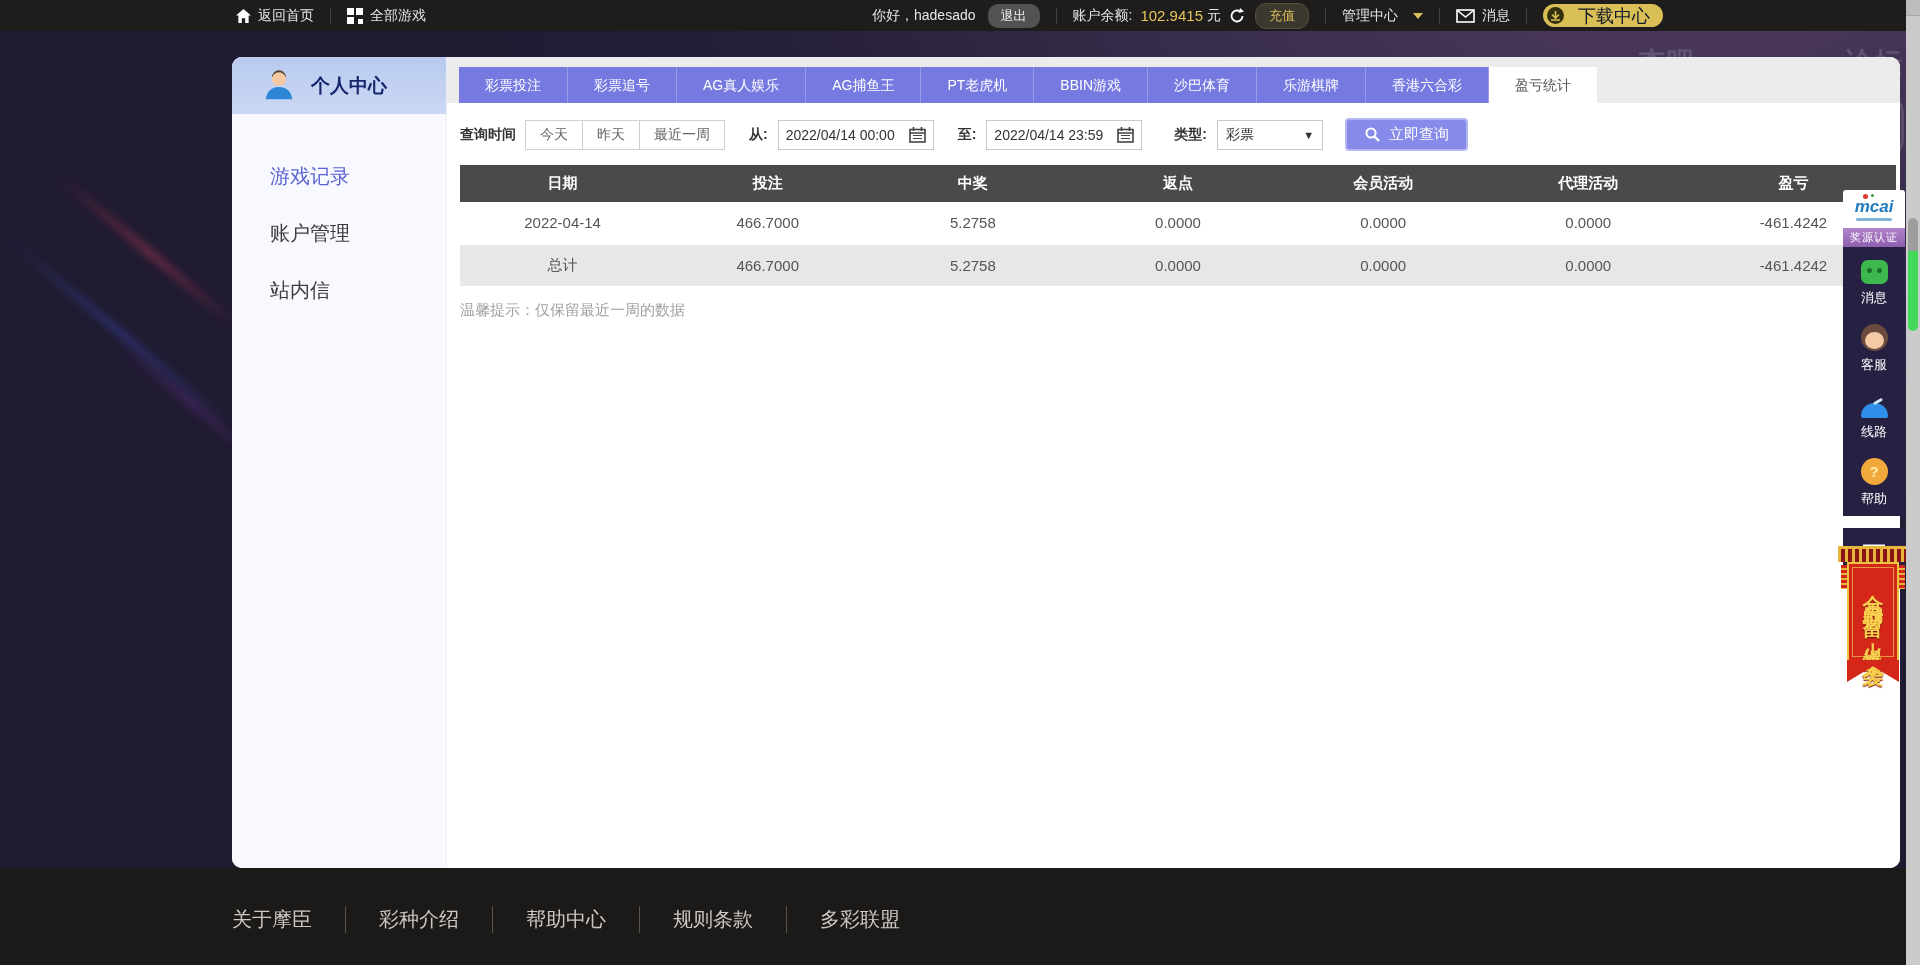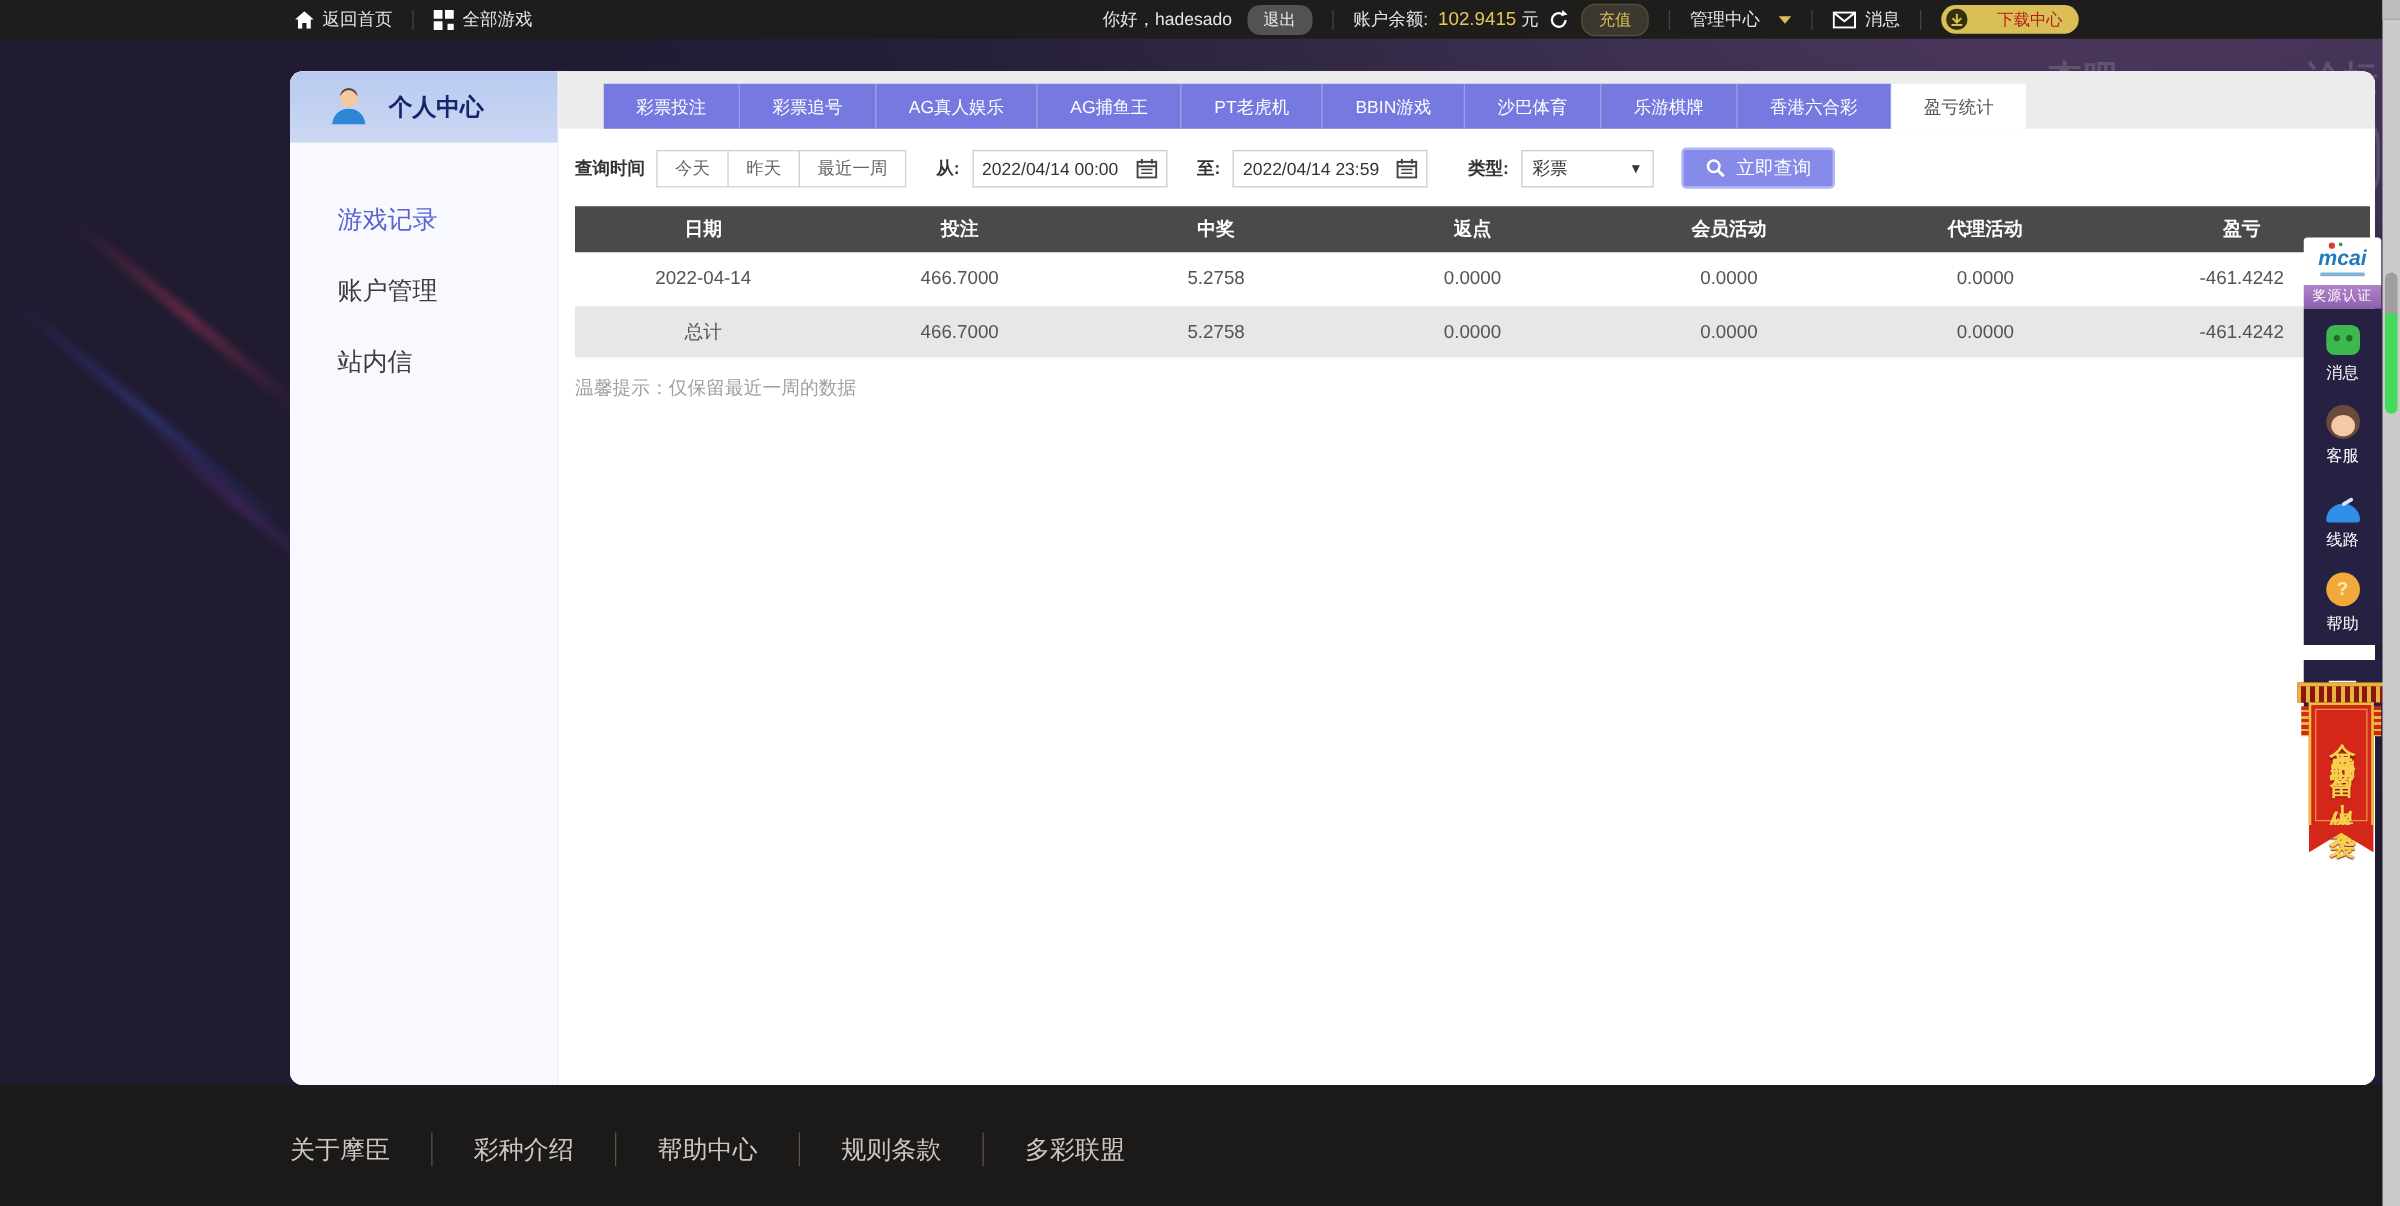--- a/index.html
+++ b/index.html
@@ -37,39 +37,39 @@
   .grid-icon i:nth-child(4){ width:5px; height:5px; align-self:end; justify-self:end; }
   .pill-logout { background:#525252; color:#efefef; border:none; border-radius:10px;
                  padding:3px 13px; font-size:13px; margin-left:12px; cursor:pointer; }
   .balance-label { margin-left:0; }
   .balance-val { color:#e6c55c; font-size:15px; margin:0 4px 0 8px; }
   .refresh { margin:0 10px 0 8px; cursor:pointer; display:flex; }
   .pill-recharge { background:#3b3830; color:#ddbf58; border:1px solid #56503a; border-radius:11px;
                    padding:3px 13px; font-size:13px; cursor:pointer; }
   .caret-down { width:0; height:0; border-left:5px solid transparent; border-right:5px solid transparent;
                 border-top:6px solid #d9c05a; margin-left:8px; }
-  .pill-download { background:#d9bf55; color:#b91c1c; border:none; border-radius:13px; height:23px;
-                   padding:0 13px 0 4px; font-size:13px; display:flex; align-items:center; gap:24px; cursor:pointer; }
+  .pill-download { background:#d9bf55; color:#0f172a; border:none; border-radius:13px; height:23px;
+                   padding:0 13px 0 4px; font-size:18px; display:flex; align-items:center; gap:14px; cursor:pointer; }
   .dl-circle { width:17px; height:17px; border-radius:50%; background:#33300e; display:flex;
                align-items:center; justify-content:center; }
 
   
   .card { position:absolute; left:232px; top:57px; width:1668px; height:811px; background:#fff;
           border-radius:10px; display:flex; z-index:4; overflow:hidden; }
   .sidebar { width:215px; background:#f7f9fe; border-right:1px solid #ebeef5; flex-shrink:0; }
   .sb-header { height:57px; background:linear-gradient(180deg,#b9caef,#cbd8f4);
                display:flex; align-items:center; gap:13px; padding-left:28px; }
   .sb-title { font-size:19px; font-weight:bold; color:#16256b; }
   .sb-nav { padding-top:34px; display:flex; flex-direction:column; }
   .sb-item { height:57px; line-height:57px; padding-left:38px; font-size:20px; color:#3c3c3c; cursor:pointer; }
   .sb-item.active { color:#5b63d3; }
 
   .main { flex:1; display:flex; flex-direction:column; background:#fff; }
   .tabstrip { height:46px; background:#ececec; display:flex; align-items:flex-end;
-              padding-left:36px; border-top-right-radius:10px; }
+              padding-left:12px; border-top-right-radius:10px; }
   .tab { height:36px; line-height:36px; padding:0 26px; background:#7679e0; color:#fff;
          font-size:14px; text-align:center; border-right:1px solid #9a9ceb; cursor:pointer; white-space:nowrap; }
   .tab.active { background:#fff; color:#555; border-right:none; }
 
   .queryrow { display:flex; align-items:center; padding:15px 0 11px 13px; }
   .q-label { font-size:14px; font-weight:bold; color:#333; white-space:nowrap; }
   .btn-group { display:flex; margin-left:10px; }
   .btn-group button { height:30px; background:#fff; border:1px solid #cfcfcf; color:#666;
                       font-size:14px; padding:0 14px; margin-left:-1px; cursor:pointer;font-family:Liberation Mono, monospace; }
   .ml24 { margin-left:24px; } .ml32 { margin-left:32px; }

